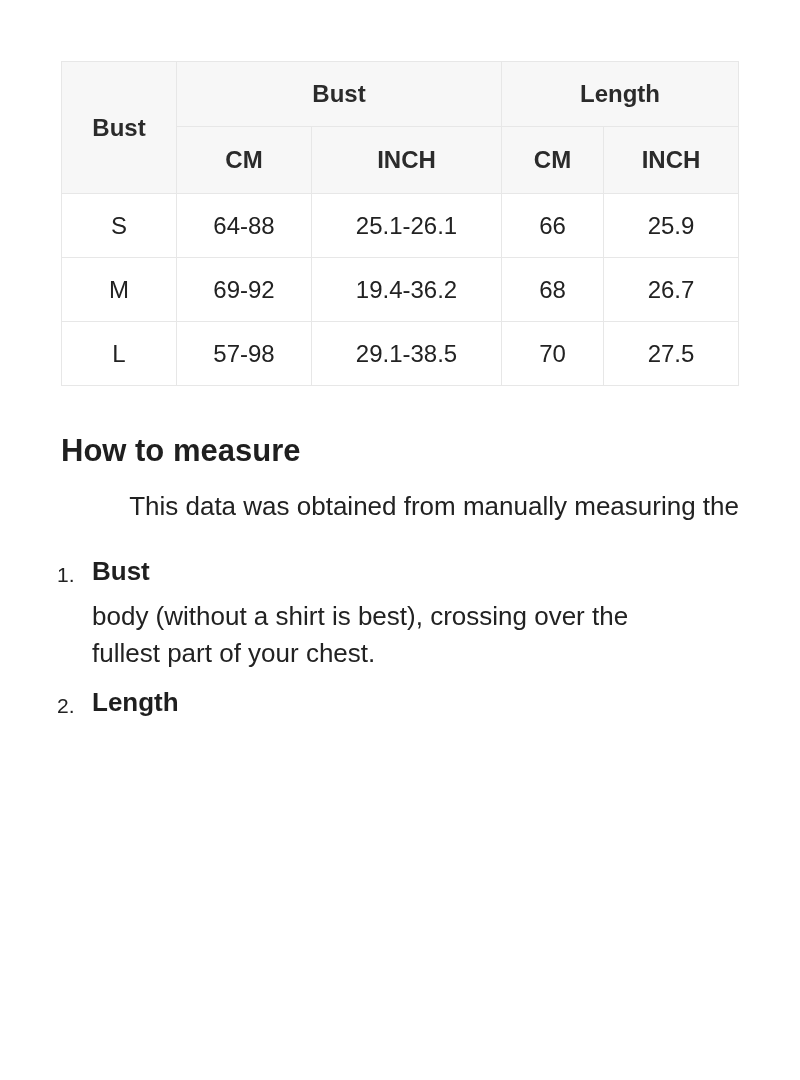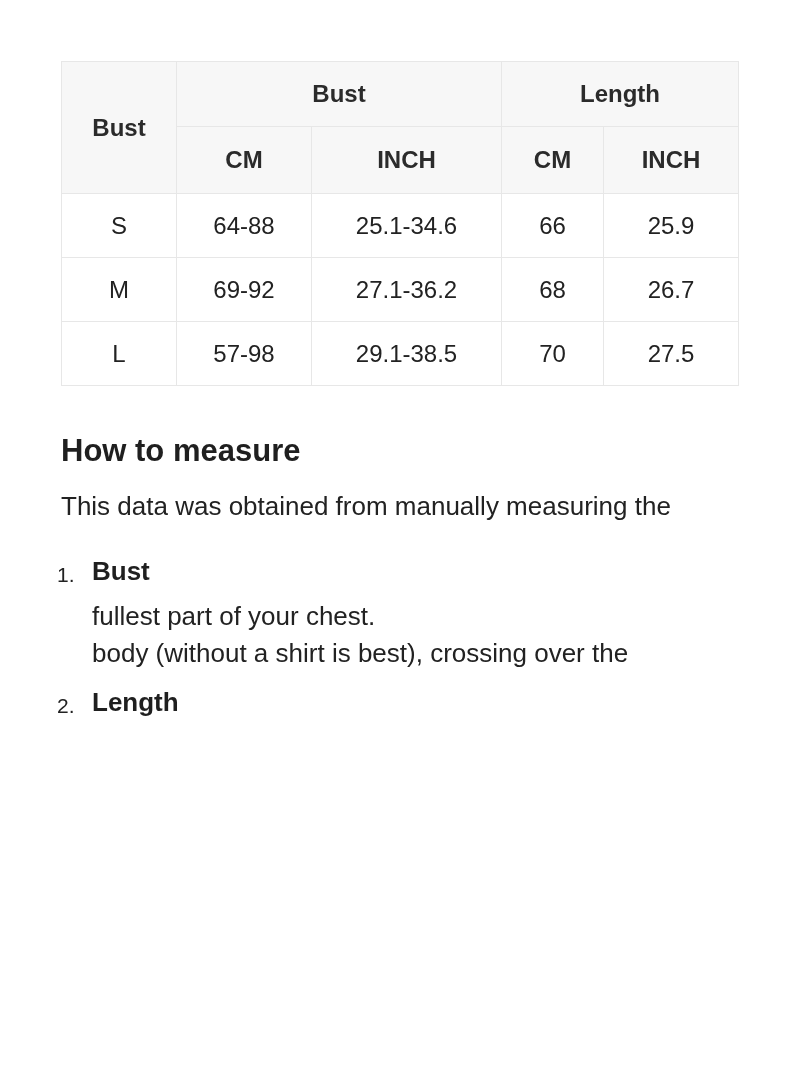--- a/index.html
+++ b/index.html
@@ -48,20 +48,21 @@
     margin: 48px 0 13px 0;
     font-size: 31px;
     line-height: 34px;
     font-weight: bold;
     color: #1f1f1f;
   }
   .intro {
     margin-top: 20px;
     font-size: 26px;
     line-height: 37px;
+    text-align: right;
   }
   .measure-list {
     margin-top: 28px;
   }
   .list-item {
     display: flex;
     margin-bottom: 12px;
   }
   .item-number {
     width: 35px;
@@ -108,28 +109,28 @@
         <th>CM</th>
         <th>INCH</th>
         <th>CM</th>
         <th>INCH</th>
       </tr>
     </thead>
     <tbody>
       <tr class="data-row">
         <td>S</td>
         <td>64-88</td>
-        <td>25.1-34.6</td>
+        <td>25.1-26.1</td>
         <td>66</td>
         <td>25.9</td>
       </tr>
       <tr class="data-row">
         <td>M</td>
         <td>69-92</td>
-        <td>27.1-36.2</td>
+        <td>19.4-36.2</td>
         <td>68</td>
         <td>26.7</td>
       </tr>
       <tr class="data-row">
         <td>L</td>
         <td>57-98</td>
         <td>29.1-38.5</td>
         <td>70</td>
         <td>27.5</td>
       </tr>
@@ -142,22 +143,22 @@
     <div>This data was obtained from manually measuring the</div>
   </div>
 
   <div class="measure-list">
 
     <div class="list-item">
       <div class="item-number">1.</div>
       <div class="item-content">
         <div class="item-term">Bust</div>
         <div class="item-desc">
+          <div>body (without a shirt is best), crossing over the</div>
           <div>fullest part of your chest.</div>
-          <div>body (without a shirt is best), crossing over the</div>
         </div>
       </div>
     </div>
 
     <div class="list-item">
       <div class="item-number">2.</div>
       <div class="item-content">
         <div class="item-term">Length</div>
       </div>
     </div>

